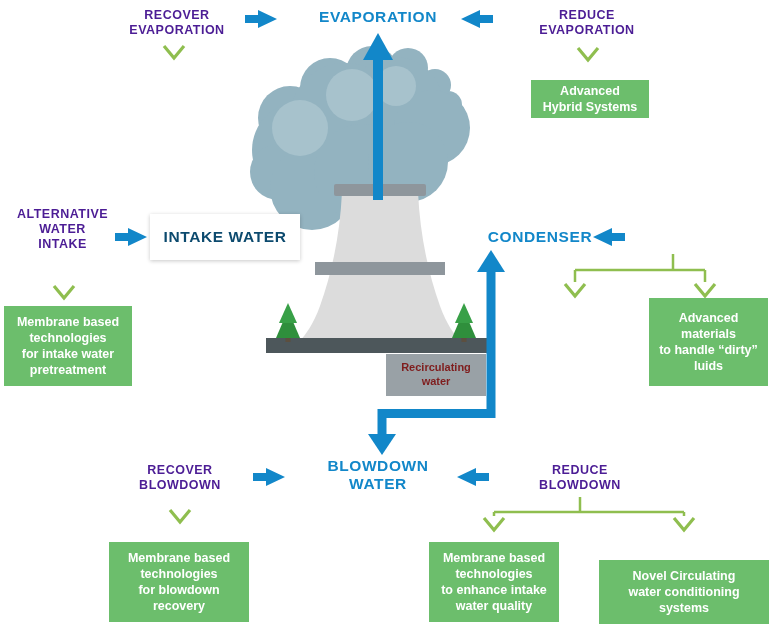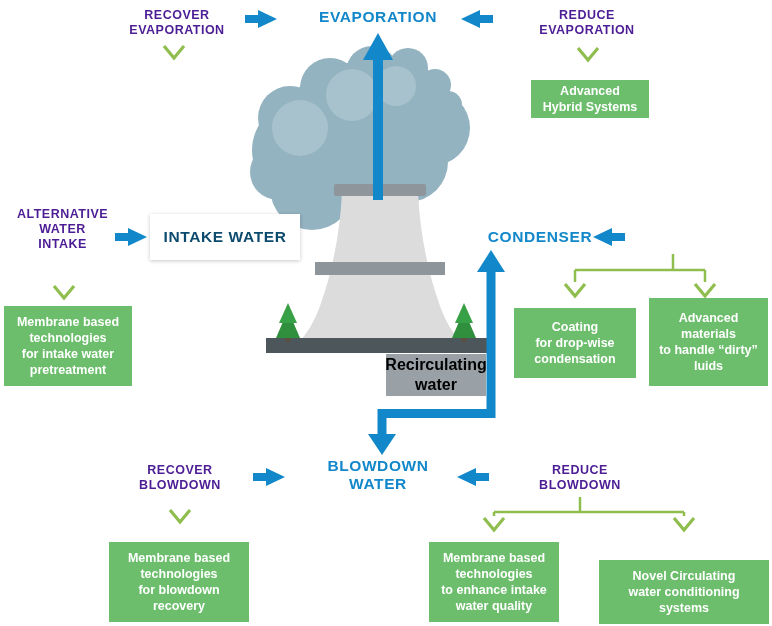--- a/index.html
+++ b/index.html
@@ -10,22 +10,22 @@
   .glabel { position:absolute; color:#4c1d95; font-weight:bold; font-size:12.5px;
             line-height:1.2; letter-spacing:.5px; text-align:center; white-space:pre-line; }
   .bnode  { position:absolute; color:#1287C9; font-weight:bold; font-size:15.5px;
             letter-spacing:.6px; text-align:center; white-space:pre-line; line-height:1.15; }
   .gbox   { position:absolute; background:#6CBE6C; color:#ffffff; font-weight:bold;
             font-size:12.5px; line-height:1.3; text-align:center; display:flex;
             align-items:center; justify-content:center; white-space:pre-line; padding:4px; }
   .intake { position:absolute; background:#ffffff; color:#0c4a6e; font-weight:bold;
             font-size:15.5px; letter-spacing:.6px; display:flex; align-items:center;
             justify-content:center; box-shadow:0 1px 4px rgba(0,0,0,.22); }
-  .recirc { position:absolute; background:#99A1A6; color:#000000; font-weight:bold;
-            font-size:16px; line-height:1.25; display:flex; align-items:center;
+  .recirc { position:absolute; background:#99A1A6; color:#7f1d1d; font-weight:bold;
+            font-size:11px; line-height:1.25; display:flex; align-items:center;
             justify-content:center; text-align:center; white-space:pre-line; }
   .barrow { position:absolute; width:34px; height:20px; }
 </style>
 </head>
 <body>
 
 <div class="canvas">
 
   <svg class="overlay" viewBox="0 0 772 626">
 
@@ -134,23 +134,20 @@
 
   <div class="recirc" style="left:386px; top:354px; width:100px; height:42px;">Recirculating
 water</div>
 
   <div class="gbox" style="left:531px; top:80px; width:118px; height:38px;">Advanced
 Hybrid Systems</div>
   <div class="gbox" style="left:4px; top:306px; width:128px; height:80px;">Membrane based
 technologies
 for intake  water
 pretreatment</div>
-  <div class="gbox" style="left:514px; top:308px; width:122px; height:70px;">Coating
-for drop-wise
-condensation</div>
   <div class="gbox" style="left:649px; top:298px; width:119px; height:88px;">Advanced
 materials
 to handle “dirty”
 luids</div>
   <div class="gbox" style="left:109px; top:542px; width:140px; height:80px;">Membrane based
 technologies
 for blowdown
 recovery</div>
   <div class="gbox" style="left:429px; top:542px; width:130px; height:80px;">Membrane based
 technologies

